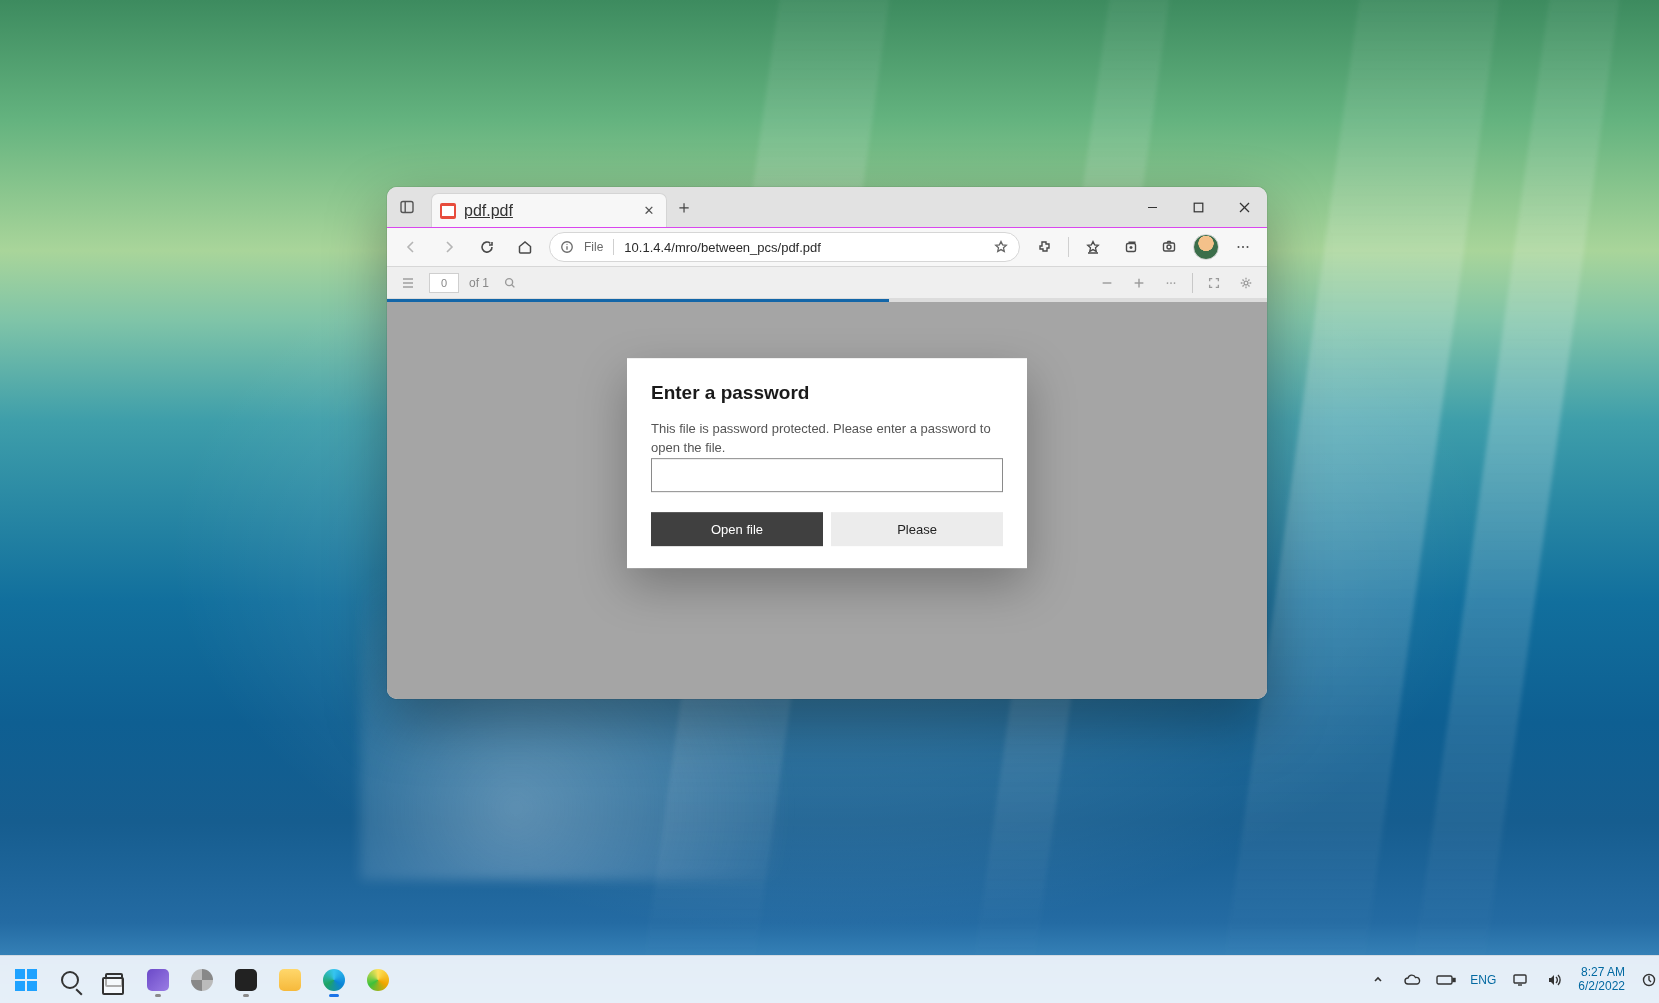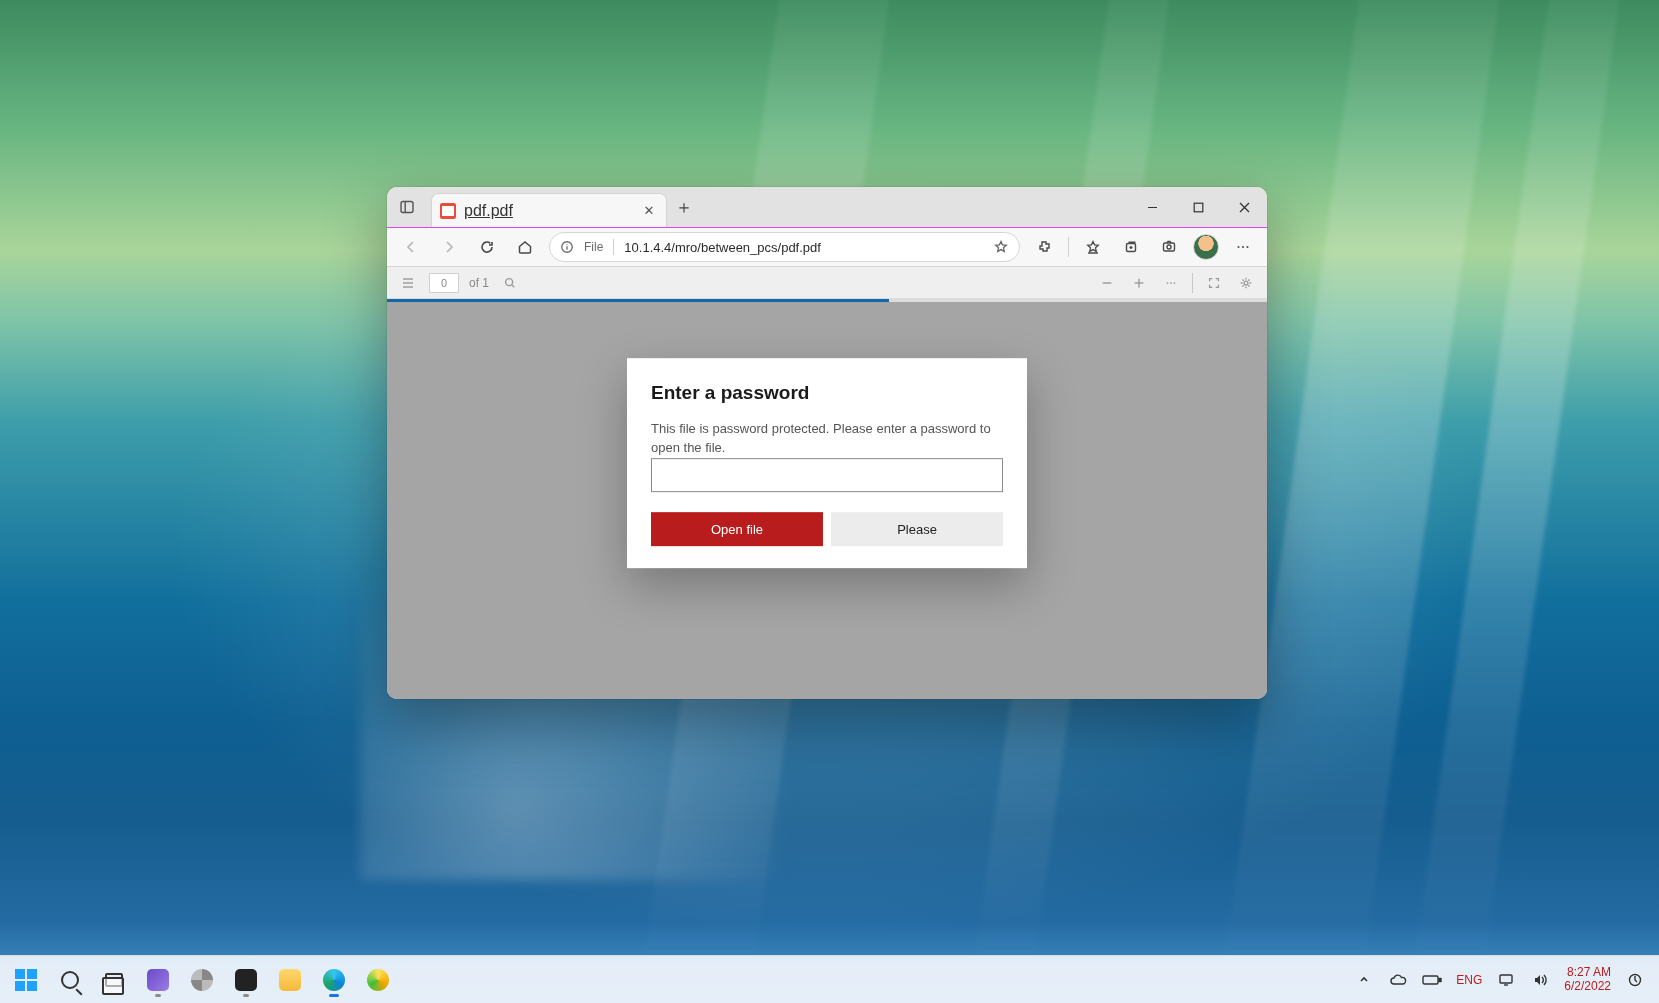--- a/index.html
+++ b/index.html
@@ -62,31 +62,31 @@
   .wincol{display:flex;flex-direction:column;height:100%;}
 
   
   .dialog{position:absolute;left:50%;top:54%;transform:translate(-50%,-50%);width:400px;background:#fff;
     border-radius:0;box-shadow:0 18px 45px rgba(0,0,0,.28);padding:24px 24px 22px;}
   .dialog h2{font-size:19px;font-weight:600;color:#1a1a1a;margin-bottom:16px;}
   .dialog p{font-size:13px;color:#555;line-height:1.45;}
   .dialog input{width:100%;height:34px;border:1px solid #8a8a8a;padding:0 8px;font-size:13px;outline:none;}
   .dlg-btns{display:flex;gap:8px;margin-top:20px;}
   .dlg-btns button{flex:1;height:34px;border:none;font-size:13px;cursor:pointer;}
-  .btn-open{background:#b91c1c;color:#fff;}
+  .btn-open{background:#404040;color:#fff;}
   .btn-cancel{background:#ececec;color:#222;}
 
   
   .taskbar{position:absolute;left:0;right:0;bottom:0;height:48px;background:rgba(243,246,252,.92);
     border-top:1px solid rgba(0,0,0,.08);backdrop-filter:blur(6px);display:flex;align-items:center;}
   .tb-left{display:flex;align-items:center;gap:4px;padding-left:6px;}
   .tb-left .app{width:40px;height:40px;display:flex;align-items:center;justify-content:center;border-radius:4px;position:relative;}
   .tb-left .app.active::after{content:"";position:absolute;bottom:3px;left:15px;right:15px;height:3px;border-radius:2px;background:#1a73e8;}
   .tb-left .app.semi::after{content:"";position:absolute;bottom:3px;left:17px;right:17px;height:3px;border-radius:2px;background:#8a8a8a;}
-  .tray{margin-left:auto;display:flex;align-items:center;gap:14px;padding-right:14px;color:#b91c1c;}
+  .tray{margin-left:auto;display:flex;align-items:center;gap:14px;color:#0369a1;}
   .tray .lang{font-size:12px;}
   .tray .clock{text-align:right;font-size:12px;line-height:1.15;}
   .tray .tic{width:20px;height:20px;display:flex;align-items:center;justify-content:center;color:#333;}
 
   
   .ico-start{display:grid;grid-template-columns:10px 10px;grid-template-rows:10px 10px;gap:2px;}
   .ico-start div:nth-child(1){background:#1fa2ff;} .ico-start div:nth-child(2){background:#1fa2ff;}
   .ico-start div:nth-child(3){background:#1fa2ff;} .ico-start div:nth-child(4){background:#1fa2ff;}
   .ico-search{width:18px;height:18px;border:2px solid #333;border-radius:50%;position:relative;}
   .ico-search::after{content:"";position:absolute;right:-6px;bottom:-6px;width:8px;height:2px;background:#333;transform:rotate(45deg);}

